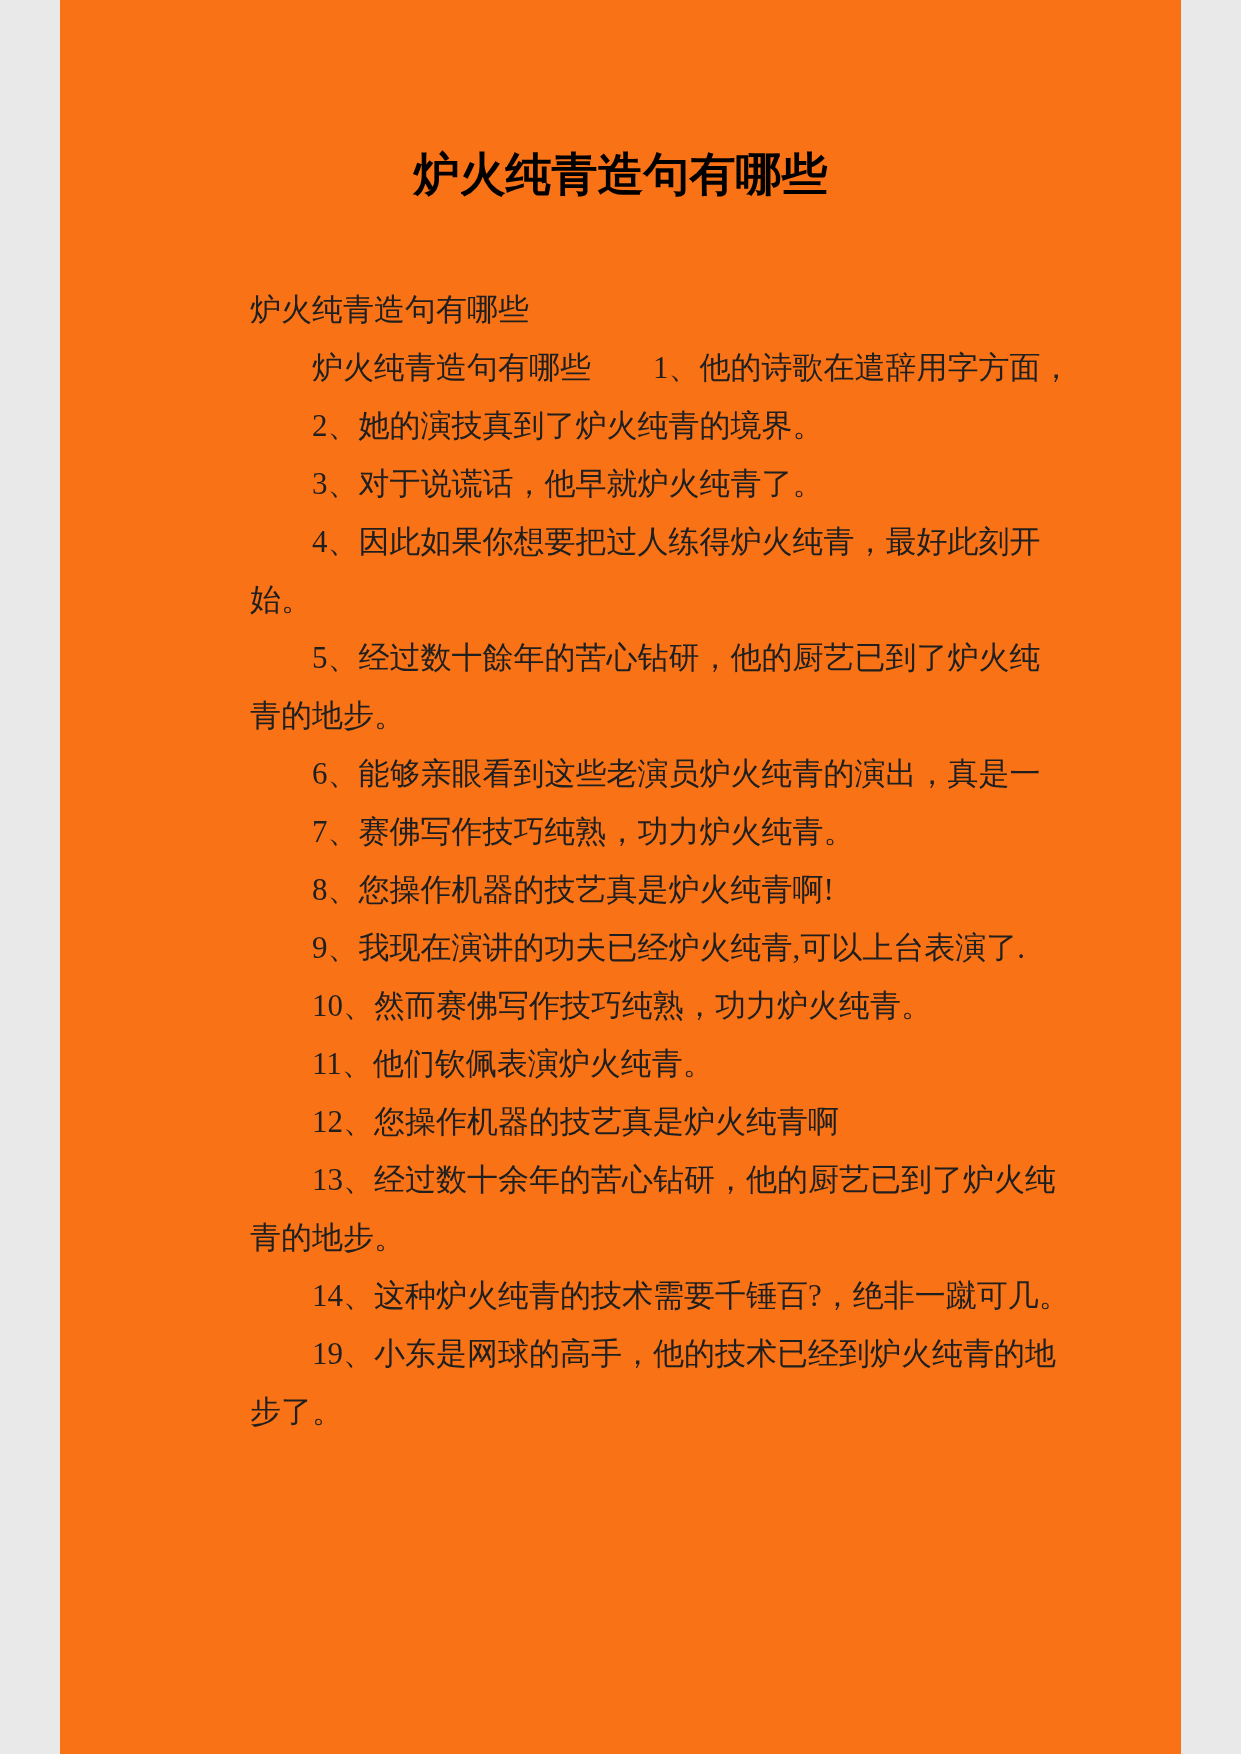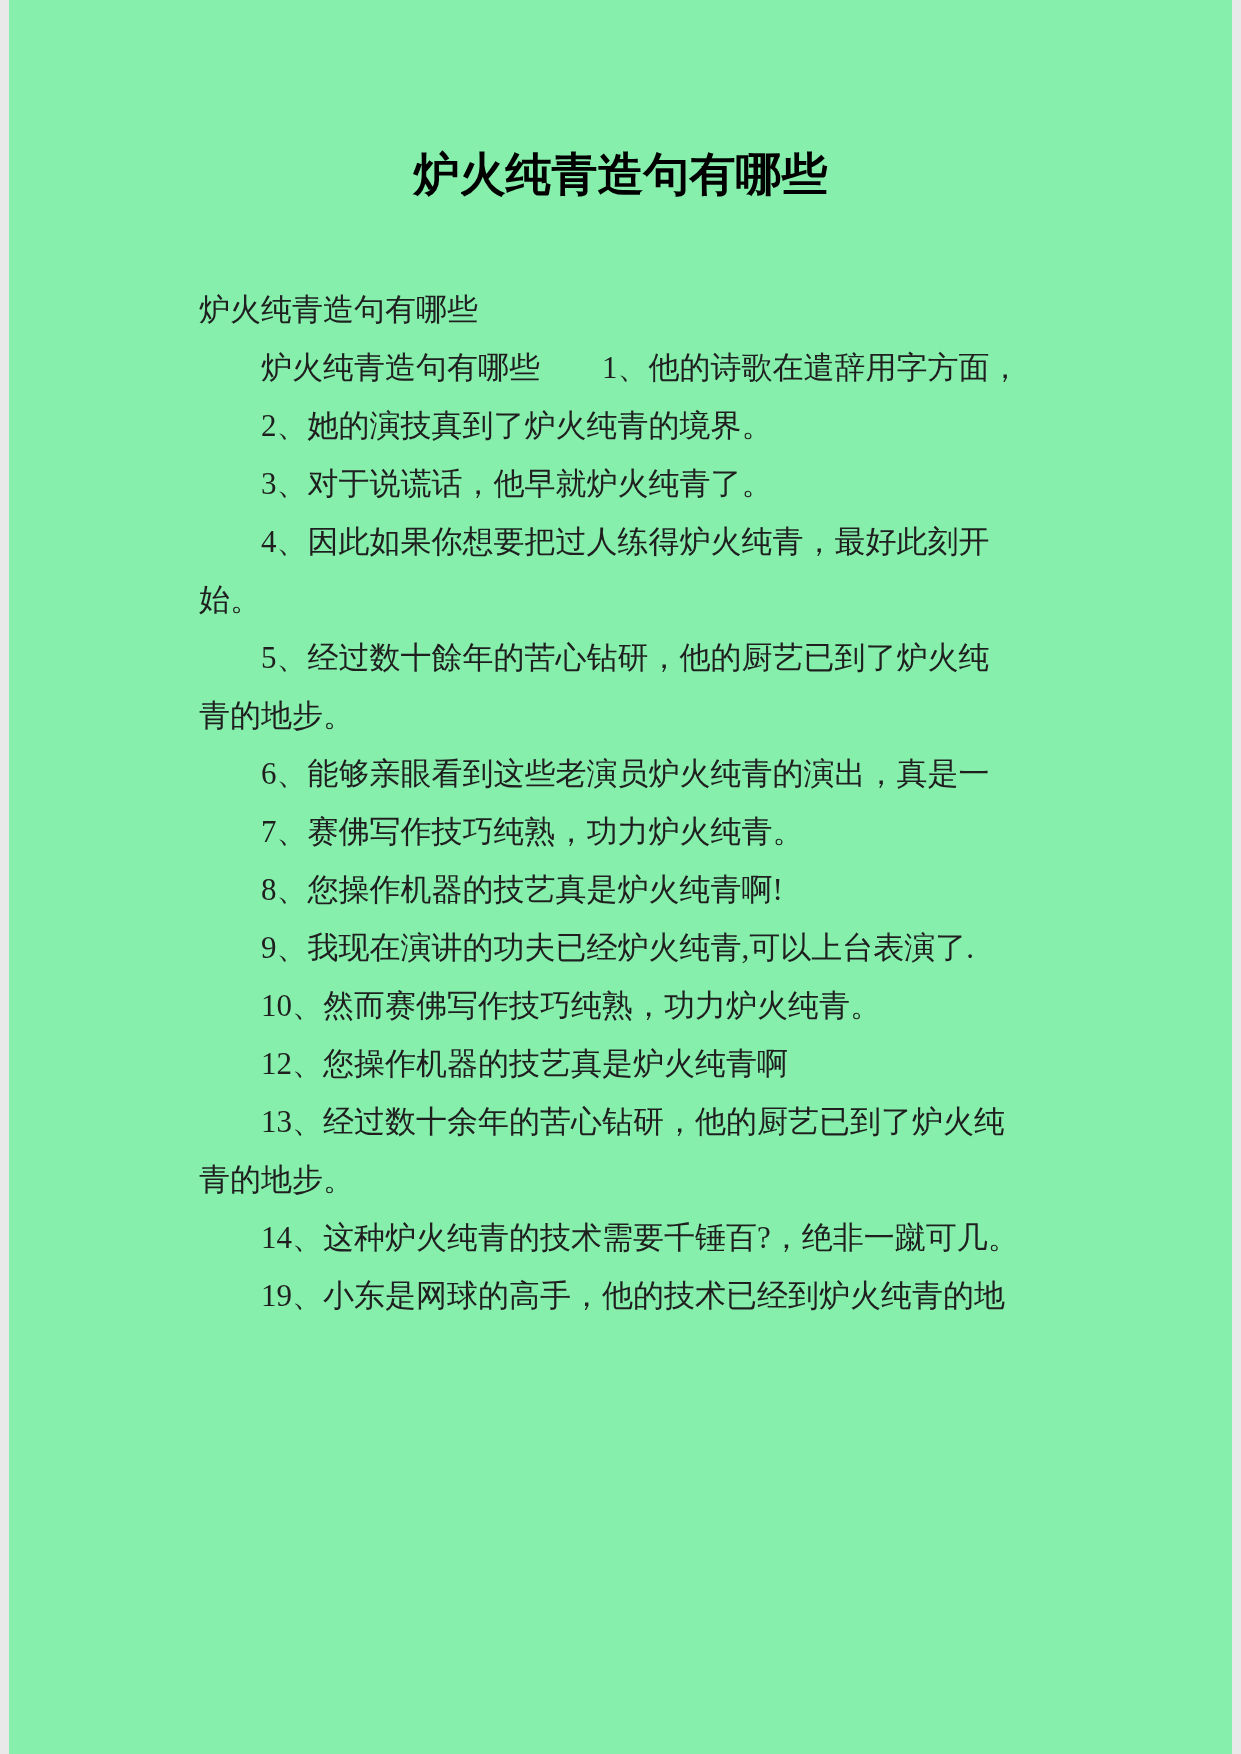--- a/index.html
+++ b/index.html
@@ -2,24 +2,24 @@
 <html lang="zh"><head>
 <meta charset="utf-8">
 <style>
   html, body {
     margin: 0;
     padding: 0;
     background: #e9e9e9;
   }
   .page {
     position: relative;
-    width: 1223px;
+    width: 1121px;
     height: 1754px;
     margin: 0 auto;
-    background: #86efac;
+    background: #f97316;
     overflow: hidden;
     font-family: "Liberation Serif", "DejaVu Serif", serif;
   }
   .doc-title {
     margin: 0;
     padding-top: 150px;
     text-align: center;
     font-size: 46px;
     line-height: 1.1;
     font-weight: bold;
@@ -52,19 +52,21 @@
       <div class="text-line">　　3、对于说谎话，他早就炉火纯青了。</div>
       <div class="text-line">　　4、因此如果你想要把过人练得炉火纯青，最好此刻开</div>
       <div class="text-line">始。</div>
       <div class="text-line">　　5、经过数十餘年的苦心钻研，他的厨艺已到了炉火纯</div>
       <div class="text-line">青的地步。</div>
       <div class="text-line">　　6、能够亲眼看到这些老演员炉火纯青的演出，真是一</div>
       <div class="text-line">　　7、赛佛写作技巧纯熟，功力炉火纯青。</div>
       <div class="text-line">　　8、您操作机器的技艺真是炉火纯青啊!</div>
       <div class="text-line">　　9、我现在演讲的功夫已经炉火纯青,可以上台表演了.</div>
       <div class="text-line">　　10、然而赛佛写作技巧纯熟，功力炉火纯青。</div>
+      <div class="text-line">　　11、他们钦佩表演炉火纯青。</div>
       <div class="text-line">　　12、您操作机器的技艺真是炉火纯青啊</div>
       <div class="text-line">　　13、经过数十余年的苦心钻研，他的厨艺已到了炉火纯</div>
       <div class="text-line">青的地步。</div>
       <div class="text-line">　　14、这种炉火纯青的技术需要千锤百?，绝非一蹴可几。</div>
       <div class="text-line">　　19、小东是网球的高手，他的技术已经到炉火纯青的地</div>
+      <div class="text-line">步了。</div>
     </div>
 </div>
 
 </body></html>

